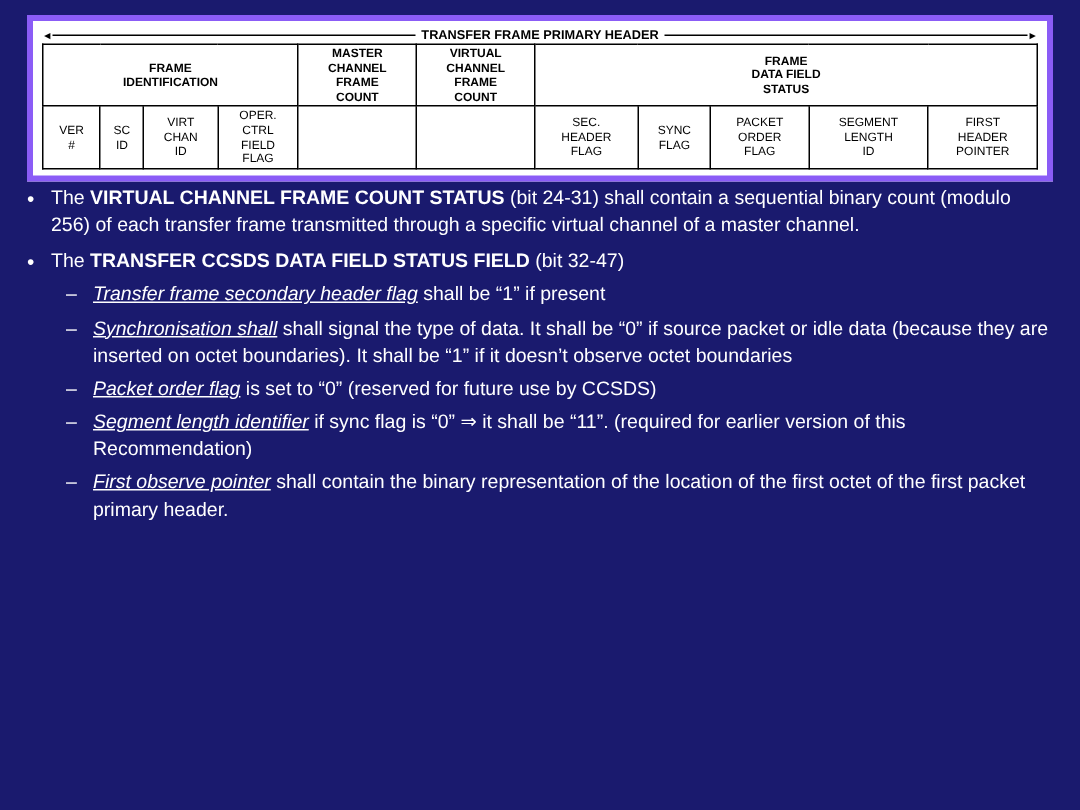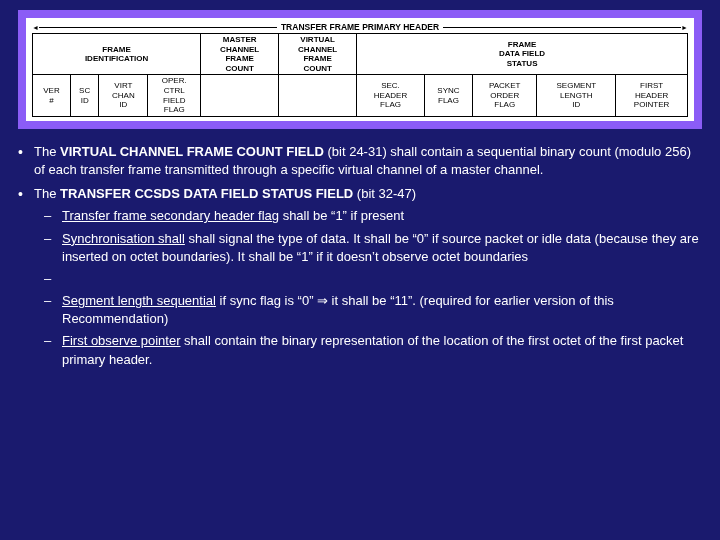--- a/index.html
+++ b/index.html
@@ -11,22 +11,21 @@
       color: white;
       font-family: Arial, sans-serif;
       font-size: 13px;
       padding: 10px 18px;
       overflow: hidden;
     }
 
     .diagram-container {
       background: white;
       color: black;
-      border: 8px solid #8b5cf6;
-      margin-bottom: 12px;
+      border: 4px solid #8b5cf6;
       padding: 4px 6px;
       font-size: 9px;
     }
 
     .frame-table {
       width: 100%;
       border-collapse: collapse;
       font-size: 8px;
     }
 
@@ -91,20 +90,21 @@
       color: white;
       align-items: flex-start;
     }
 
     .sub-dash {
       min-width: 12px;
     }
 
     .underline-italic {
       text-decoration: underline;
+      font-style: italic;
     }
 
     .top-arrow {
       display: flex;
       align-items: center;
       margin-bottom: 1px;
     }
 
     .arrow-line-left {
       flex: 1;
@@ -168,21 +168,21 @@
       </tr>
     </tbody>
   </table>
 </div>
 
 <div class="content">
 
   <div class="bullet-item">
     <span class="bullet-dot">•</span>
     <span class="bullet-text">
-      The <span class="bold-text">VIRTUAL CHANNEL FRAME COUNT FIELD</span> (bit 24-31) shall contain a sequential binary count (modulo 256) of each transfer frame transmitted through a specific virtual channel of a master channel.
+      The <span class="bold-text">VIRTUAL CHANNEL FRAME COUNT STATUS</span> (bit 24-31) shall contain a sequential binary count (modulo 256) of each transfer frame transmitted through a specific virtual channel of a master channel.
     </span>
   </div>
 
   <div class="bullet-item">
     <span class="bullet-dot">•</span>
     <div class="bullet-text">
       The <span class="bold-text">TRANSFER CCSDS DATA FIELD STATUS FIELD</span> (bit 32-47)
       <div class="sub-bullets">
 
         <div class="sub-bullet">
@@ -190,25 +190,26 @@
           <span><span class="underline-italic">Transfer frame secondary header flag</span> shall be “1” if present</span>
         </div>
 
         <div class="sub-bullet">
           <span class="sub-dash">–</span>
           <span><span class="underline-italic">Synchronisation shall</span> shall signal the type of data. It shall be “0” if source packet or idle data (because they are inserted on octet boundaries). It shall be “1” if it doesn’t observe octet boundaries</span>
         </div>
 
         <div class="sub-bullet">
           <span class="sub-dash">–</span>
-        </div>
-
-        <div class="sub-bullet">
-          <span class="sub-dash">–</span>
-          <span><span class="underline-italic">Segment length sequential</span> if sync flag is “0” ⇒ it shall be “11”. (required for earlier version of this Recommendation)</span>
+          <span><span class="underline-italic">Packet order flag</span> is set to “0” (reserved for future use by CCSDS)</span>
+        </div>
+
+        <div class="sub-bullet">
+          <span class="sub-dash">–</span>
+          <span><span class="underline-italic">Segment length identifier</span> if sync flag is “0” ⇒ it shall be “11”. (required for earlier version of this Recommendation)</span>
         </div>
 
         <div class="sub-bullet">
           <span class="sub-dash">–</span>
           <span><span class="underline-italic">First observe pointer</span> shall contain the binary representation of the location of the first octet of the first packet primary header.</span>
         </div>
 
       </div>
     </div>
   </div>

